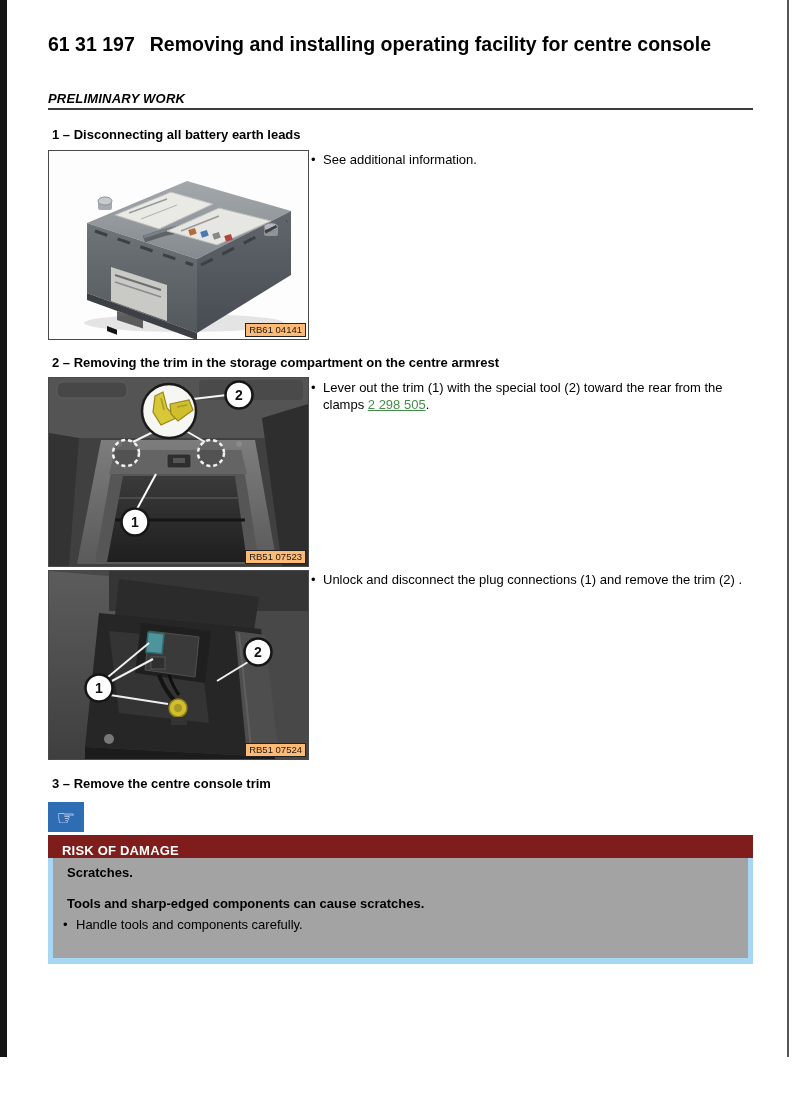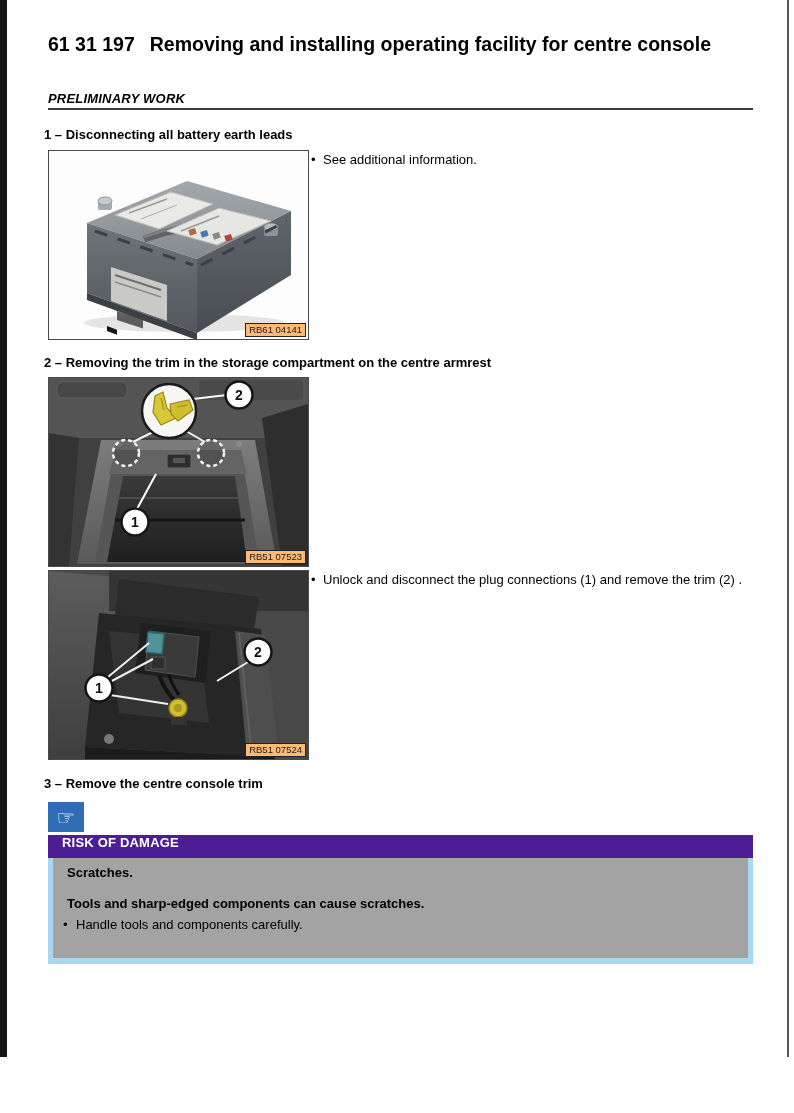--- a/index.html
+++ b/index.html
@@ -11,41 +11,41 @@
   .edge-left{position:absolute;left:0;top:0;width:7px;height:1113px;background:#151515;}
   .edge-bottom{position:absolute;left:0;top:1103px;width:794px;height:10px;background:#0e0e0e;}
   .edge-right{position:absolute;left:787px;top:0;width:2px;height:1113px;background:#555;}
 
   .doc-title{position:absolute;left:48px;top:33px;font-size:19.5px;font-weight:bold;white-space:nowrap;}
   .doc-title .code{margin-right:15px;}
 
   .section-h{position:absolute;left:48px;top:91px;font-size:13px;font-weight:bold;letter-spacing:.2px;font-style:italic;}
   .section-rule{position:absolute;left:48px;top:108px;width:705px;height:2px;background:#3c3c3c;}
 
-  .step-h{position:absolute;left:44px;font-size:13px;font-weight:bold;}
+  .step-h{position:absolute;left:52px;font-size:13px;font-weight:bold;}
   .h-s1{top:127px;} .h-s2{top:355px;} .h-s3{top:776px;}
 
   .figure{position:absolute;left:48px;width:261px;height:190px;border:1px solid #4a4a4a;
           box-sizing:border-box;background:#fff;}
   .f1{top:150px;} .f2{top:377px;} .f3{top:570px;}
   .figure svg{display:block;}
   .fig-label{position:absolute;right:2px;bottom:2px;background:#fdba74;border:1px solid #222;
              font-size:9.5px;line-height:12px;padding:0 3px;color:#1a1a1a;}
 
   .brow{position:absolute;left:311px;width:444px;font-size:13px;line-height:17px;}
   .b1{top:151px;} .b2{top:379px;} .b3{top:571px;}
   .bullet{position:relative;padding-left:12px;}
   .bullet::before{content:"\2022";position:absolute;left:0;top:0;}
   .green-link{color:#468c4a;text-decoration:underline;cursor:pointer;}
 
   .note-icon{position:absolute;left:48px;top:802px;width:36px;height:30px;background:#2e6cb3;
              color:#fff;display:flex;align-items:center;justify-content:center;
              font-size:21px;line-height:1;}
-  .risk-bar{position:absolute;left:48px;top:835px;width:705px;height:23px;background:#4c1d95;
-            color:#fff;font-weight:bold;font-size:13px;display:flex;align-items:flex-start;
+  .risk-bar{position:absolute;left:48px;top:835px;width:705px;height:23px;background:#7f1d1d;
+            color:#fff;font-weight:bold;font-size:13px;display:flex;align-items:flex-end;
             padding-left:14px;box-sizing:border-box;letter-spacing:.2px;}
   .risk-body{position:absolute;left:48px;top:858px;width:705px;height:106px;box-sizing:border-box;
              background:#a3a3a3;border-left:5px solid #a7d7f3;border-right:5px solid #a7d7f3;
              border-bottom:6px solid #a7d7f3;padding:7px 14px 0 9px;}
   .risk-subject{font-size:13px;font-weight:bold;margin:0 0 16px 5px;}
   .risk-cause{font-size:13px;font-weight:bold;margin:0 0 4px 5px;}
   .risk-body .bullet{font-size:13px;line-height:19px;padding-left:14px;}
   .risk-body .bullet::before{left:1px;}
 
   .callout-num{font:bold 14px "Liberation Sans",sans-serif;fill:#111;}
@@ -163,20 +163,23 @@
       <line x1="128" y1="29" x2="138" y2="27" stroke="#a89a22" stroke-width="1.5"></line>
       <line x1="88" y1="131" x2="107" y2="96" stroke="#ffffff" stroke-width="2"></line>
       <circle cx="86" cy="144" r="13.5" fill="#ffffff" stroke="#161616" stroke-width="2.5"></circle>
       <text x="86" y="149" text-anchor="middle" class="callout-num">1</text>
       <circle cx="190" cy="17" r="13.5" fill="#ffffff" stroke="#161616" stroke-width="2.5"></circle>
       <text x="190" y="22" text-anchor="middle" class="callout-num">2</text>
     </svg>
     <div class="fig-label">RB51 07523</div>
   </div>
 
+  <div class="brow b2">
+    <div class="bullet"><span>Lever out the trim (1) with the special tool (2) toward the rear from the clamps </span><a class="green-link">2 298 505</a><span>.</span></div>
+  </div>
 
   <div class="figure f3">
     <svg width="259" height="188" viewBox="0 0 259 188">
       <defs>
         <linearGradient id="gArm" x1="0" y1="0" x2="0" y2="1">
           <stop offset="0" stop-color="#5c5c5c"></stop>
             <stop offset="1" stop-color="#3f3f3f"></stop>
         </linearGradient>
       </defs>
       <rect width="259" height="188" fill="#484848"></rect>

